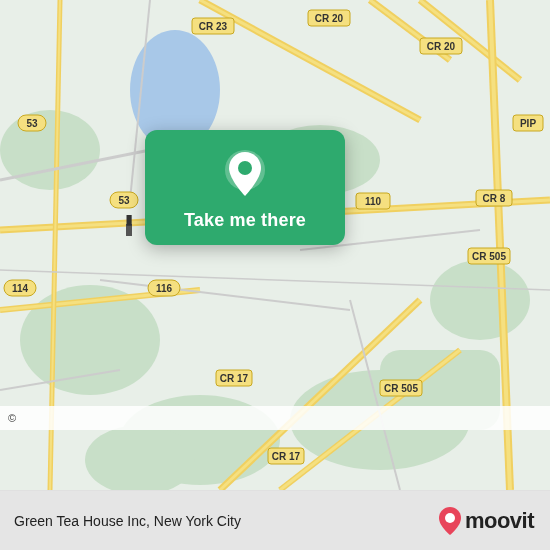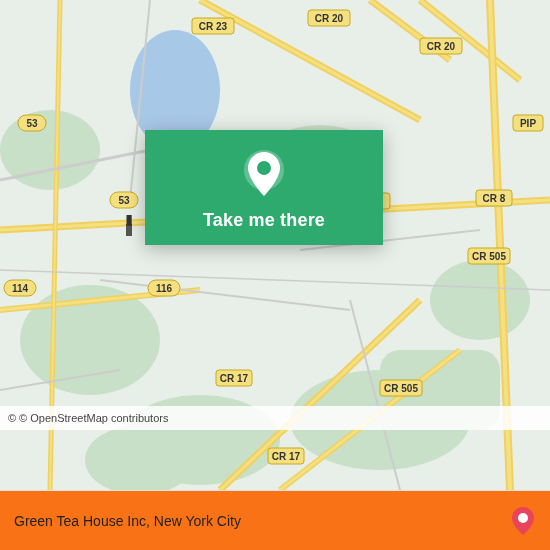--- a/index.html
+++ b/index.html
@@ -25,23 +25,23 @@
       height: 100%;
       position: absolute;
       top: 0; left: 0;
     }
 
     
     .popup-card {
       position: absolute;
       top: 130px;
       left: 145px;
-      width: 238px;
+      width: 200px;
       background: #2eaa6e;
-      border-radius: 0;
+      border-radius: 12px;
       display: flex;
       flex-direction: column;
       align-items: center;
       padding: 18px 16px 14px 16px;
       box-shadow: 0 4px 18px rgba(0,0,0,0.28);
       z-index: 10;
     }
 
     .popup-pin-icon {
       width: 52px;
@@ -78,21 +78,21 @@
 
     .attribution-bar .copy-icon {
       font-size: 11px;
       margin-right: 3px;
     }
 
     
     #footer {
       width: 550px;
       height: 60px;
-      background: #f97316;
+      background: #e5e5e5;
       border-top: 1px solid #e0e0e0;
       display: flex;
       align-items: center;
       justify-content: space-between;
       padding: 0 16px 0 14px;
       position: absolute;
       bottom: 0;
       left: 0;
     }
 
@@ -226,26 +226,26 @@
     <svg class="popup-pin-icon" viewBox="0 0 52 52" xmlns="http://www.w3.org/2000/svg">
       <circle cx="26" cy="22" r="20" fill="white" opacity="0.25"></circle>
       <path d="M26 4C17.16 4 10 11.16 10 20C10 31.5 26 48 26 48C26 48 42 31.5 42 20C42 11.16 34.84 4 26 4Z" fill="white"></path>
       <circle cx="26" cy="20" r="7" fill="#2eaa6e"></circle>
     </svg>
     <button class="popup-btn">Take me there</button>
   </div>
 
   <div class="attribution-bar">
     <span class="copy-icon">©</span>
-    <span>© OpenStreetMap contributors</span>
   </div>
 </div>
 
 <div id="footer">
   <span class="footer-text">Green Tea House Inc, New York City</span>
   <div class="moovit-logo">
 
     <svg class="moovit-pin" viewBox="0 0 22 28" xmlns="http://www.w3.org/2000/svg">
       <path d="M11 0C4.92 0 0 4.92 0 11C0 19.25 11 28 11 28C11 28 22 19.25 22 11C22 4.92 17.08 0 11 0Z" fill="#e8445a"></path>
       <circle cx="11" cy="11" r="5" fill="white"></circle>
     </svg>
+    <span class="moovit-wordmark">moovit</span>
   </div>
 </div>
 
 </body></html>

